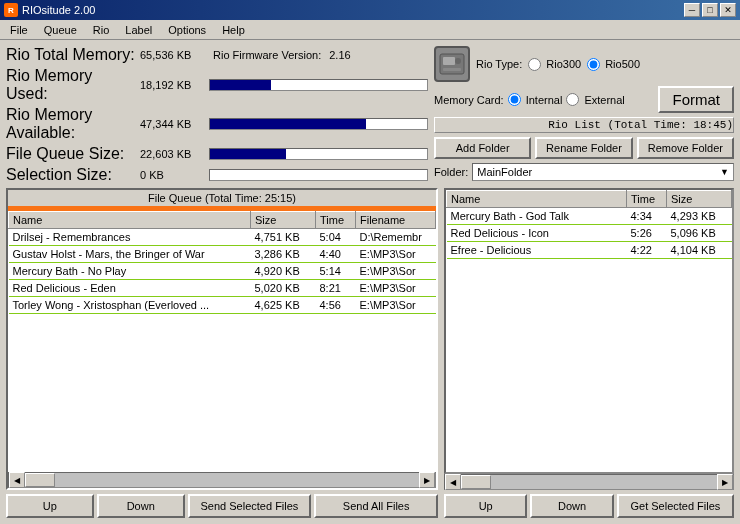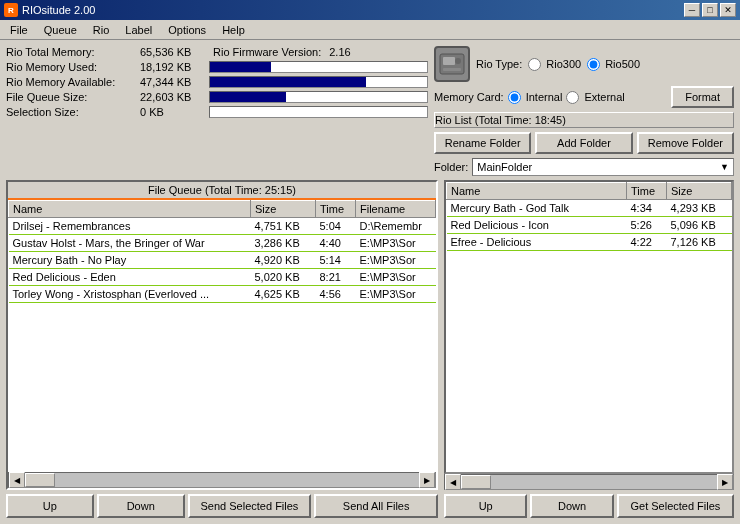--- a/index.html
+++ b/index.html
@@ -102,21 +102,21 @@
       flex-direction: column;
       gap: 3px;
     }
     .info-row {
       display: flex;
       align-items: center;
       gap: 4px;
     }
     .info-label {
       width: 130px;
-      font-size: 11px;
+      font-size: 16px;
     }
     .info-value {
       width: 65px;
       font-size: 11px;
     }
     .progress-bar-container {
       flex: 1;
       height: 12px;
       background: white;
       border: 1px solid #888;
@@ -174,34 +174,35 @@
     }
 
     .format-btn {
       background: #d4d0c8;
       border: 2px solid;
       border-top-color: #ffffff;
       border-left-color: #ffffff;
       border-right-color: #666;
       border-bottom-color: #666;
       padding: 3px 12px;
-      font-size: 11px;
+      font-size: 15px;
       cursor: pointer;
       margin-left: auto;
     }
 
     
     .rio-list-header {
       background: #d4d0c8;
-      text-align: left;
+      text-align: right;
       font-size: 11px;
       padding: 1px 0;
       border: 1px solid #888;
       border-top-color: #fff;
       border-left-color: #fff;
+      font-family: Liberation Mono, monospace;
     }
 
     
     .action-buttons {
       display: flex;
       gap: 4px;
     }
     .action-btn {
       flex: 1;
       background: #d4d0c8;
@@ -257,21 +258,21 @@
       border-top-color: #666;
       border-left-color: #666;
       border-right-color: #fff;
       border-bottom-color: #fff;
     }
     .panel-header {
       background: #d4d0c8;
       text-align: center;
       padding: 2px;
       font-size: 11px;
-      border-bottom: 2px solid #f97316;
+      border-bottom: 5px solid #f97316;
     }
     .table-container {
       flex: 1;
       overflow: hidden;
       background: white;
     }
     .file-table {
       width: 100%;
       border-collapse: collapse;
       font-size: 11px;
@@ -471,22 +472,22 @@
         <div class="radio-group">
           <input type="radio" name="memCard" id="external" style="">
           <label for="external">External</label>
         </div>
         <button class="format-btn">Format</button>
       </div>
 
       <div class="rio-list-header">Rio List (Total Time: 18:45)</div>
 
       <div class="action-buttons">
+        <button class="action-btn">Add Folder</button>
         <button class="action-btn">Rename Folder</button>
-        <button class="action-btn">Add Folder</button>
         <button class="action-btn">Remove Folder</button>
       </div>
 
       <div class="folder-row">
         <span>Folder:</span>
         <div class="folder-dropdown">
           <span>MainFolder</span>
           <span class="folder-dropdown-arrow">▼</span>
         </div>
       </div>
@@ -567,21 +568,21 @@
       <td>4,293 KB</td>
     </tr>
               <tr>
       <td>Red Delicious - Icon</td>
       <td>5:26</td>
       <td>5,096 KB</td>
     </tr>
               <tr>
       <td>Efree - Delicious</td>
       <td>4:22</td>
-      <td>7,126 KB</td>
+      <td>4,104 KB</td>
     </tr>
             </tbody>
         </table>
       </div>
       <div class="scrollbar-h">
         <div class="scroll-arrow">◀</div>
         <div class="scroll-track">
           <div class="scroll-thumb"></div>
         </div>
         <div class="scroll-arrow">▶</div>

